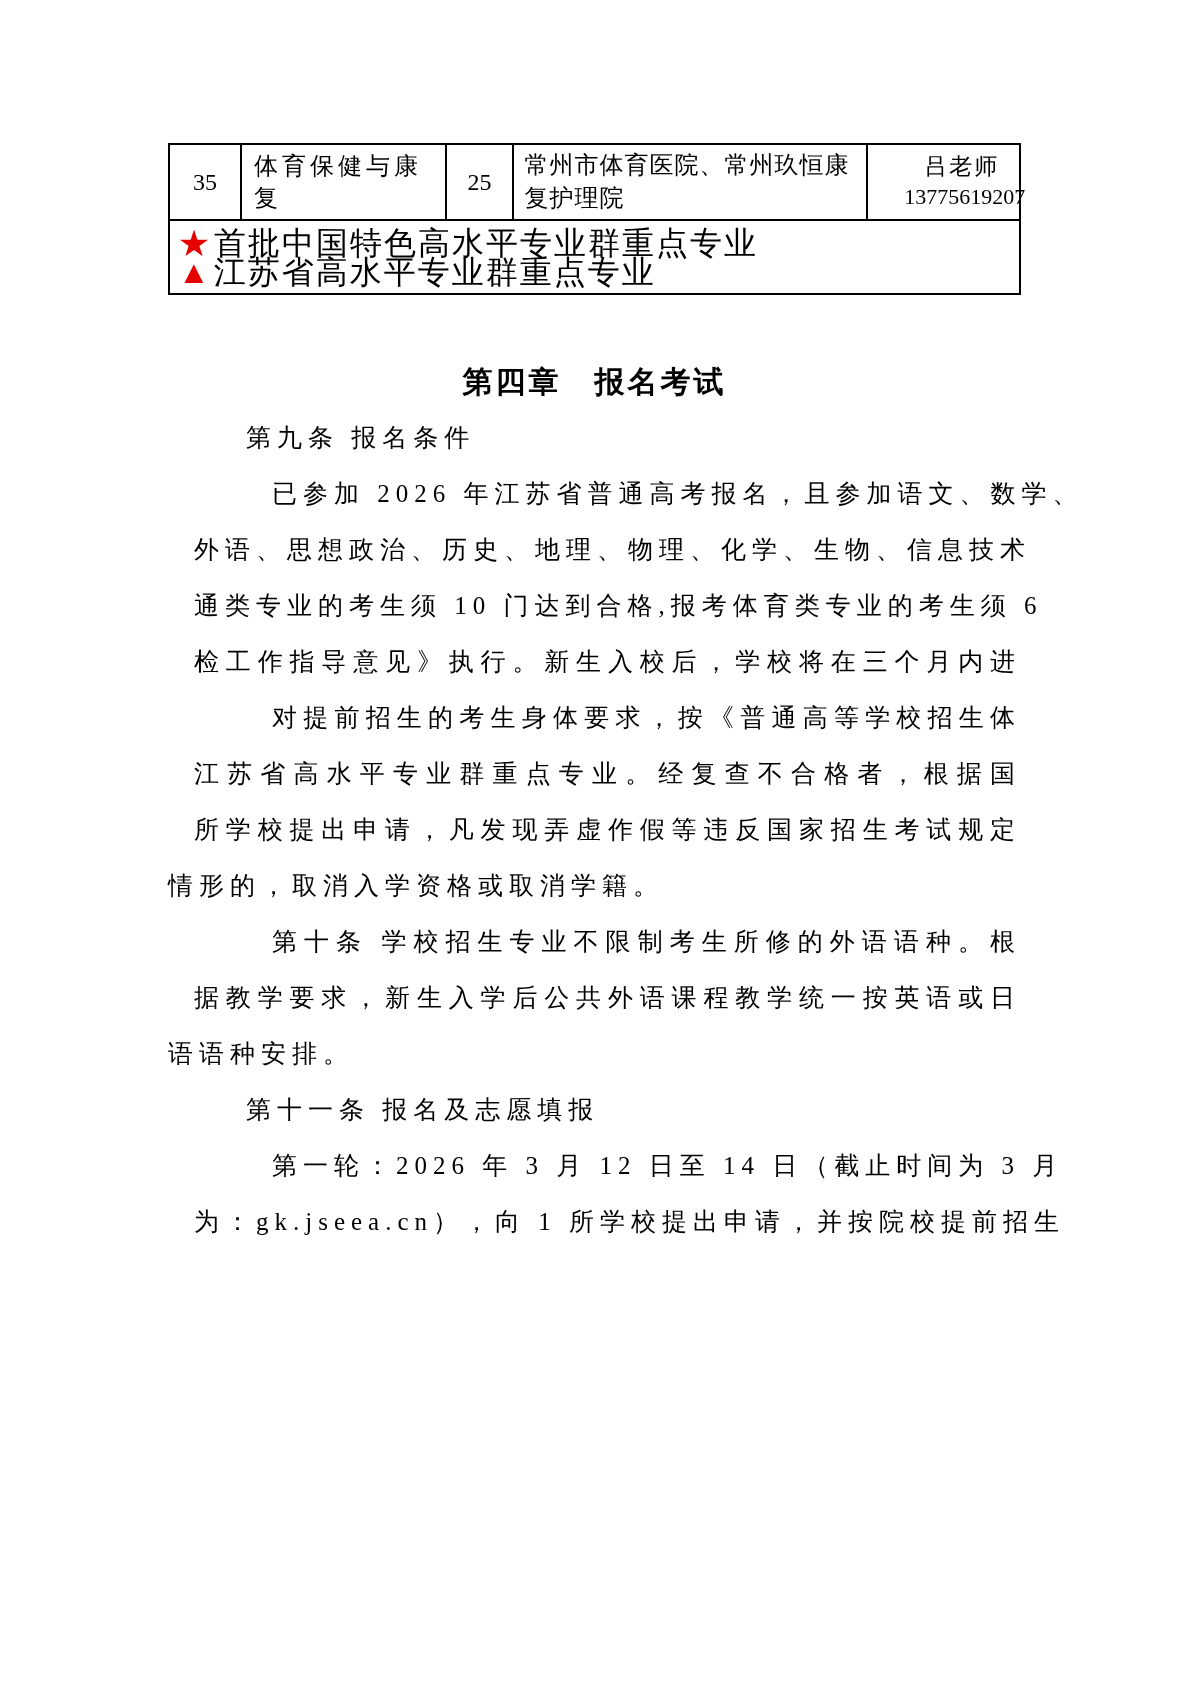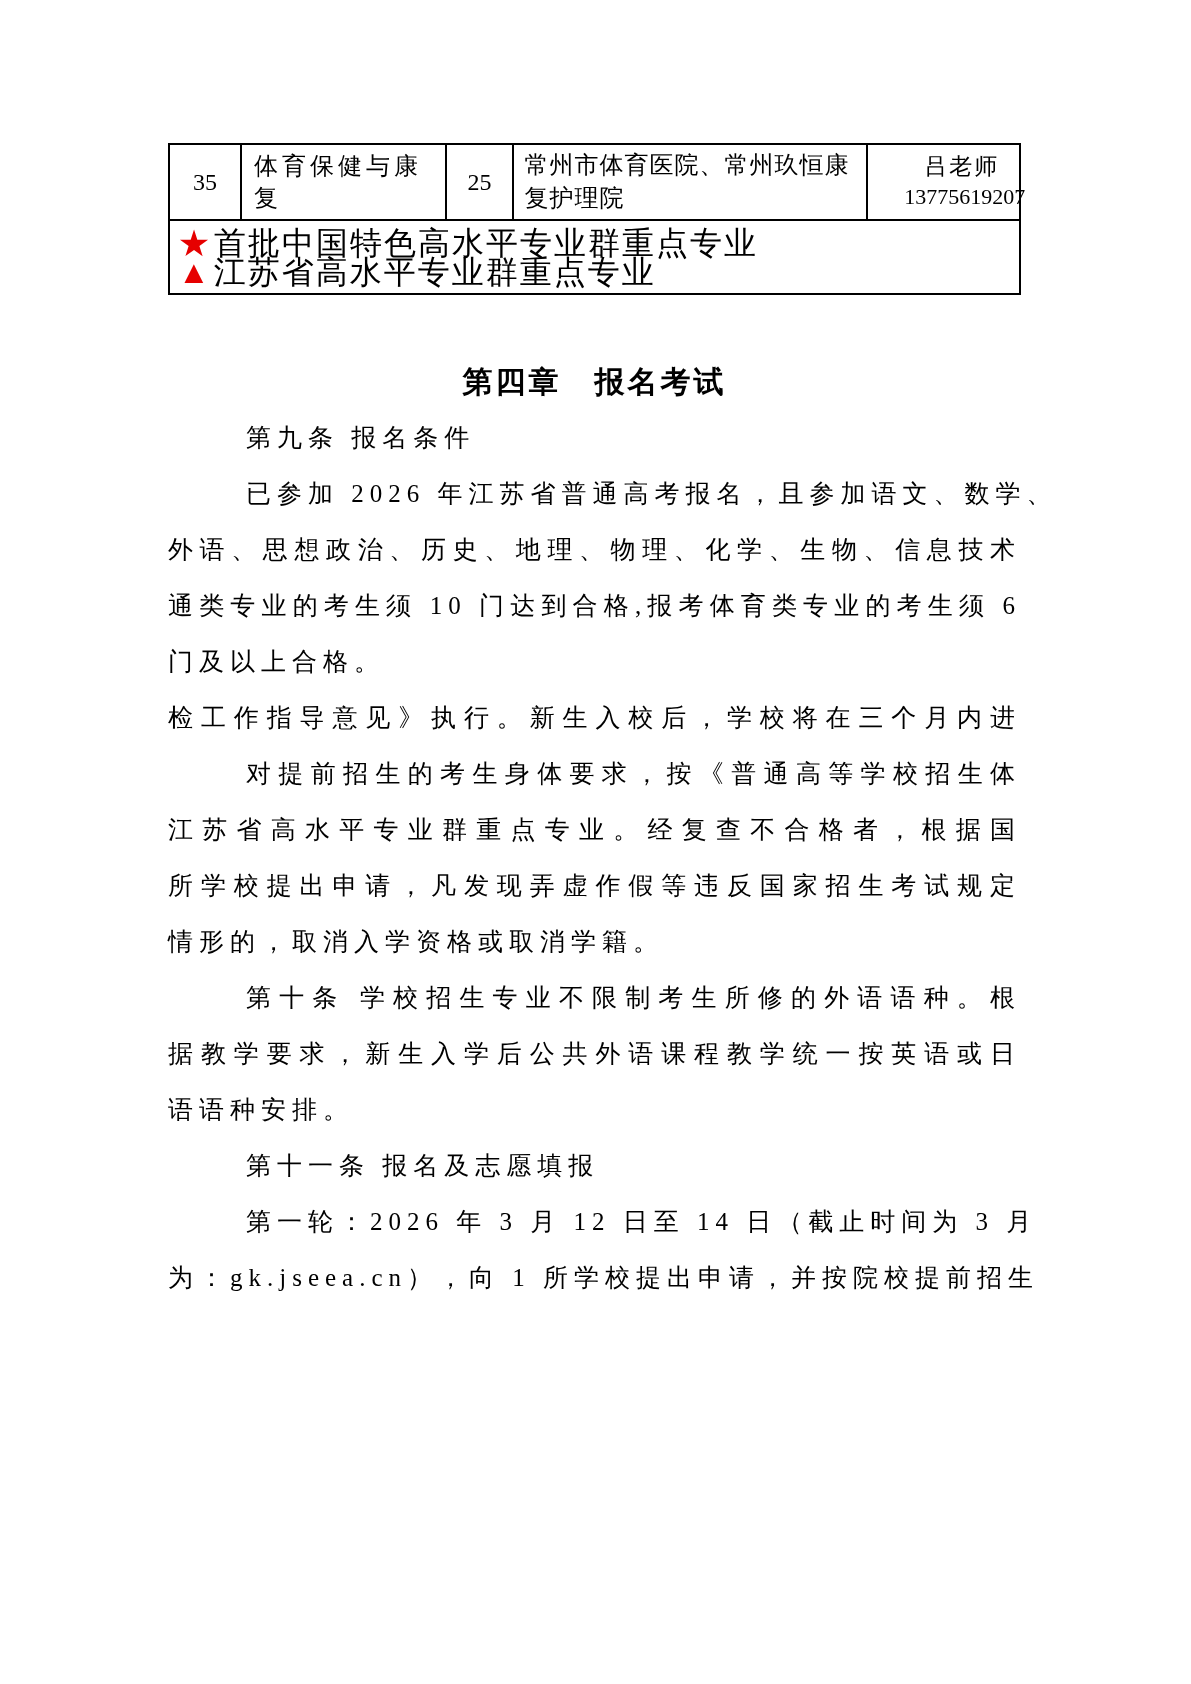--- a/index.html
+++ b/index.html
@@ -72,20 +72,21 @@
   }
   .line {
     height: 56px;
     line-height: 56px;
     white-space: nowrap;
     overflow: visible;
   }
   .line.justify {
     text-align: justify;
     text-align-last: justify;
+    margin-left: 26px;
   }
   .line.indent { text-indent: 78px; }
 </style>
 </head>
 <body>
 
 <div class="page">
 
   <table class="doc-table">
     <tbody>
@@ -112,21 +113,20 @@
   </tbody>
     </table>
 
   <div class="chapter">第四章　报名考试</div>
 
   <div class="body-text">
     <div class="line indent">第九条 报名条件</div>
     <div class="line indent justify">已参加 2026 年江苏省普通高考报名，且参加语文、数学、</div>
     <div class="line justify">外语、思想政治、历史、地理、物理、化学、生物、信息技术</div>
     <div class="line justify">通类专业的考生须 10 门达到合格,报考体育类专业的考生须 6</div>
-    <div class="line">门及以上合格。</div>
     <div class="line justify">检工作指导意见》执行。新生入校后，学校将在三个月内进</div>
     <div class="line indent justify">对提前招生的考生身体要求，按《普通高等学校招生体</div>
     <div class="line justify">江苏省高水平专业群重点专业。经复查不合格者，根据国</div>
     <div class="line justify">所学校提出申请，凡发现弄虚作假等违反国家招生考试规定</div>
     <div class="line">情形的，取消入学资格或取消学籍。</div>
     <div class="line indent justify">第十条 学校招生专业不限制考生所修的外语语种。根</div>
     <div class="line justify">据教学要求，新生入学后公共外语课程教学统一按英语或日</div>
     <div class="line">语语种安排。</div>
     <div class="line indent">第十一条 报名及志愿填报</div>
     <div class="line indent justify">第一轮：2026 年 3 月 12 日至 14 日（截止时间为 3 月</div>

